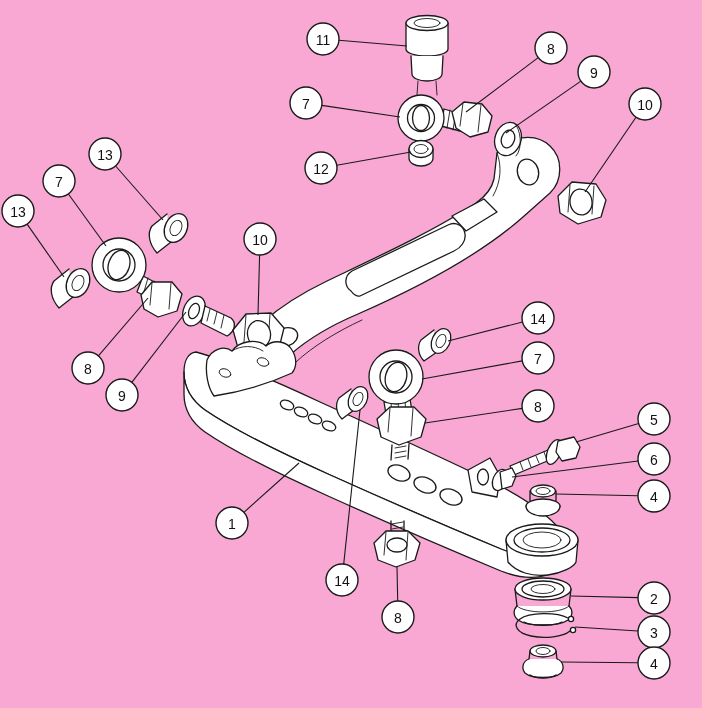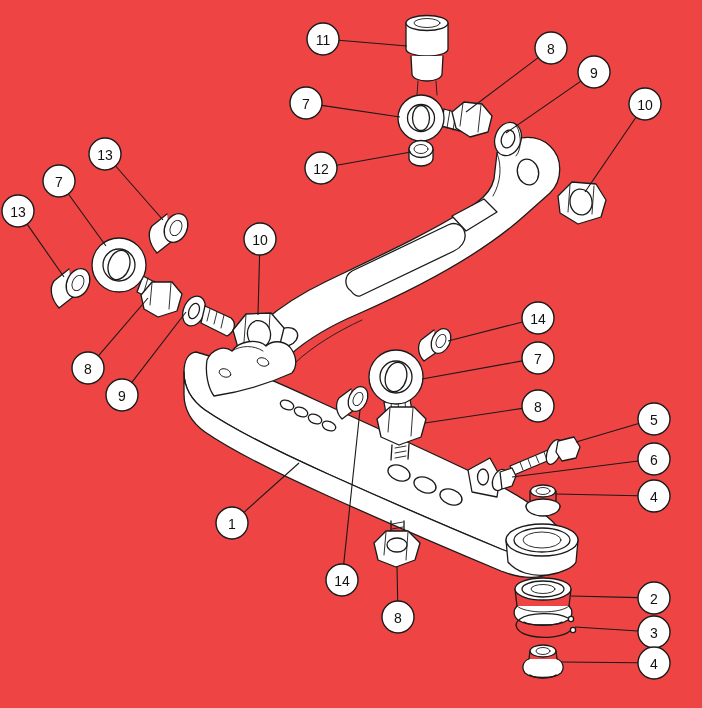--- a/index.html
+++ b/index.html
@@ -1,16 +1,16 @@
 <!DOCTYPE html>
 <html><head>
 <meta charset="utf-8">
 <style>
   html,body{margin:0;padding:0;background:#ffffff;}
-  .stage{position:relative;width:702px;height:708px;background:#ef4444;overflow:hidden;
+  .stage{position:relative;width:702px;height:708px;background:#f9a8d4;overflow:hidden;
          font-family:"Liberation Sans",sans-serif;}
   svg{display:block;}
   .p{fill:#ffffff;stroke:#1a1a1a;stroke-width:1.3;stroke-linejoin:round;stroke-linecap:round;}
   .ln{fill:none;stroke:#1a1a1a;stroke-width:1.3;stroke-linejoin:round;stroke-linecap:round;}
   .thin{fill:none;stroke:#1a1a1a;stroke-width:0.9;stroke-linecap:round;}
   .balloon{fill:#ffffff;stroke:#1a1a1a;stroke-width:1.4;}
   .leader{stroke:#1a1a1a;stroke-width:1.1;fill:none;}
   .balloon-label{font-family:"Liberation Sans",sans-serif;font-size:14px;fill:#111111;
                  text-anchor:middle;dominant-baseline:central;}
 </style>

